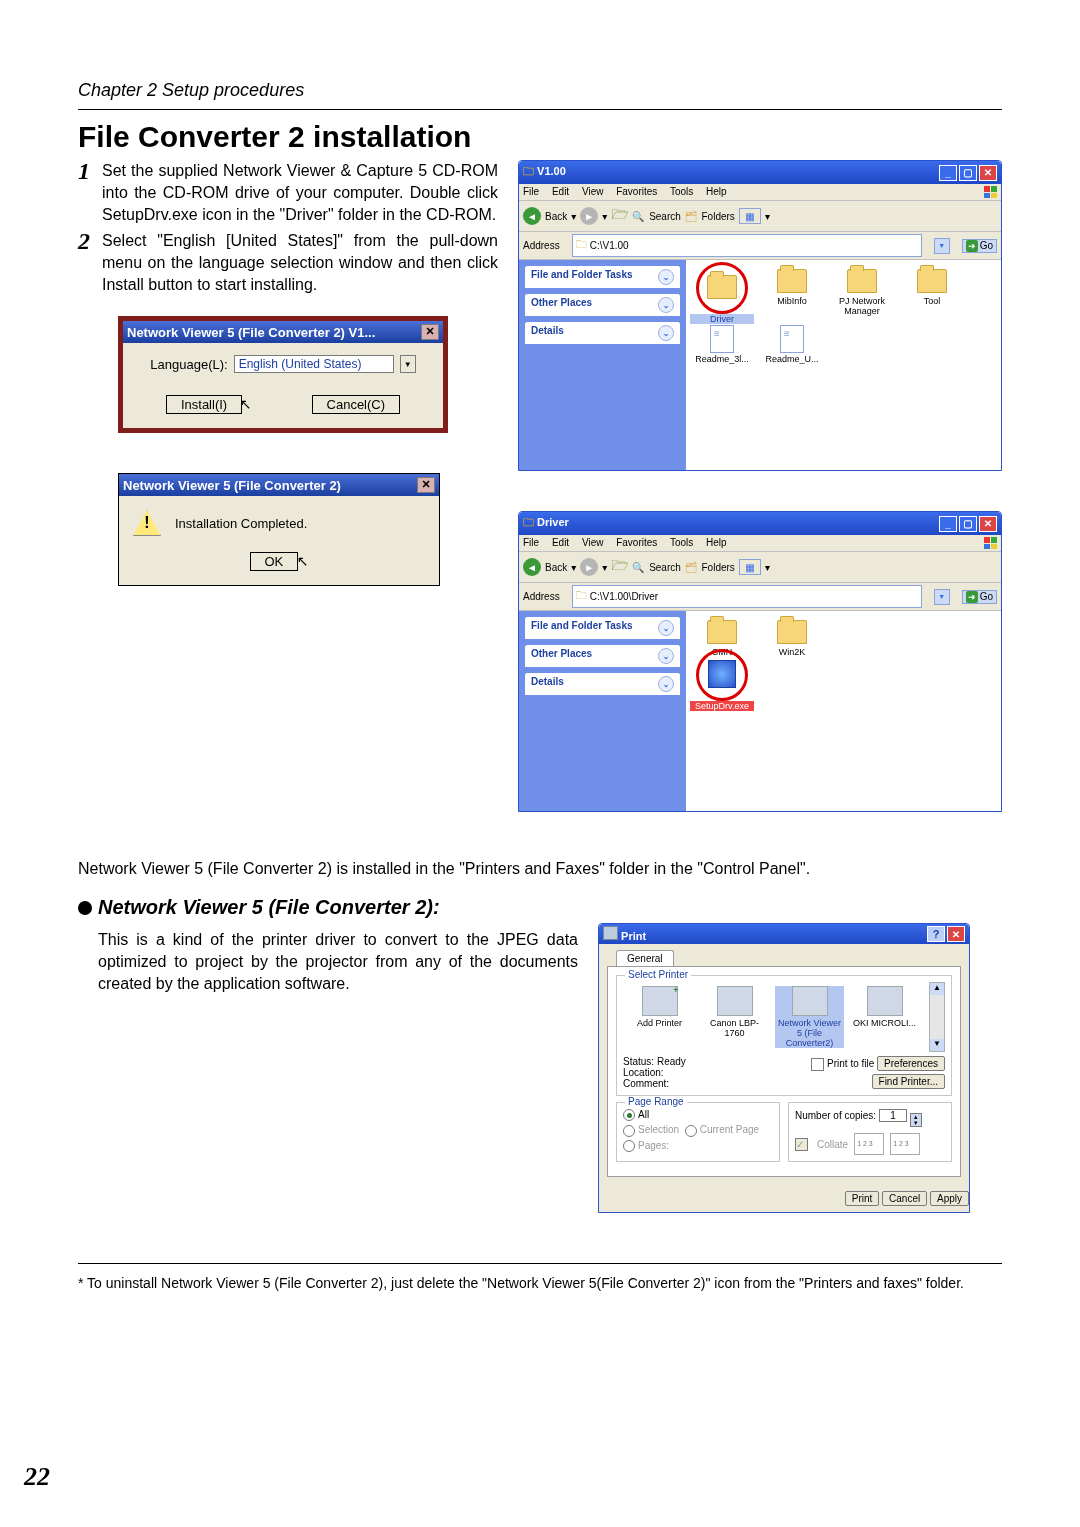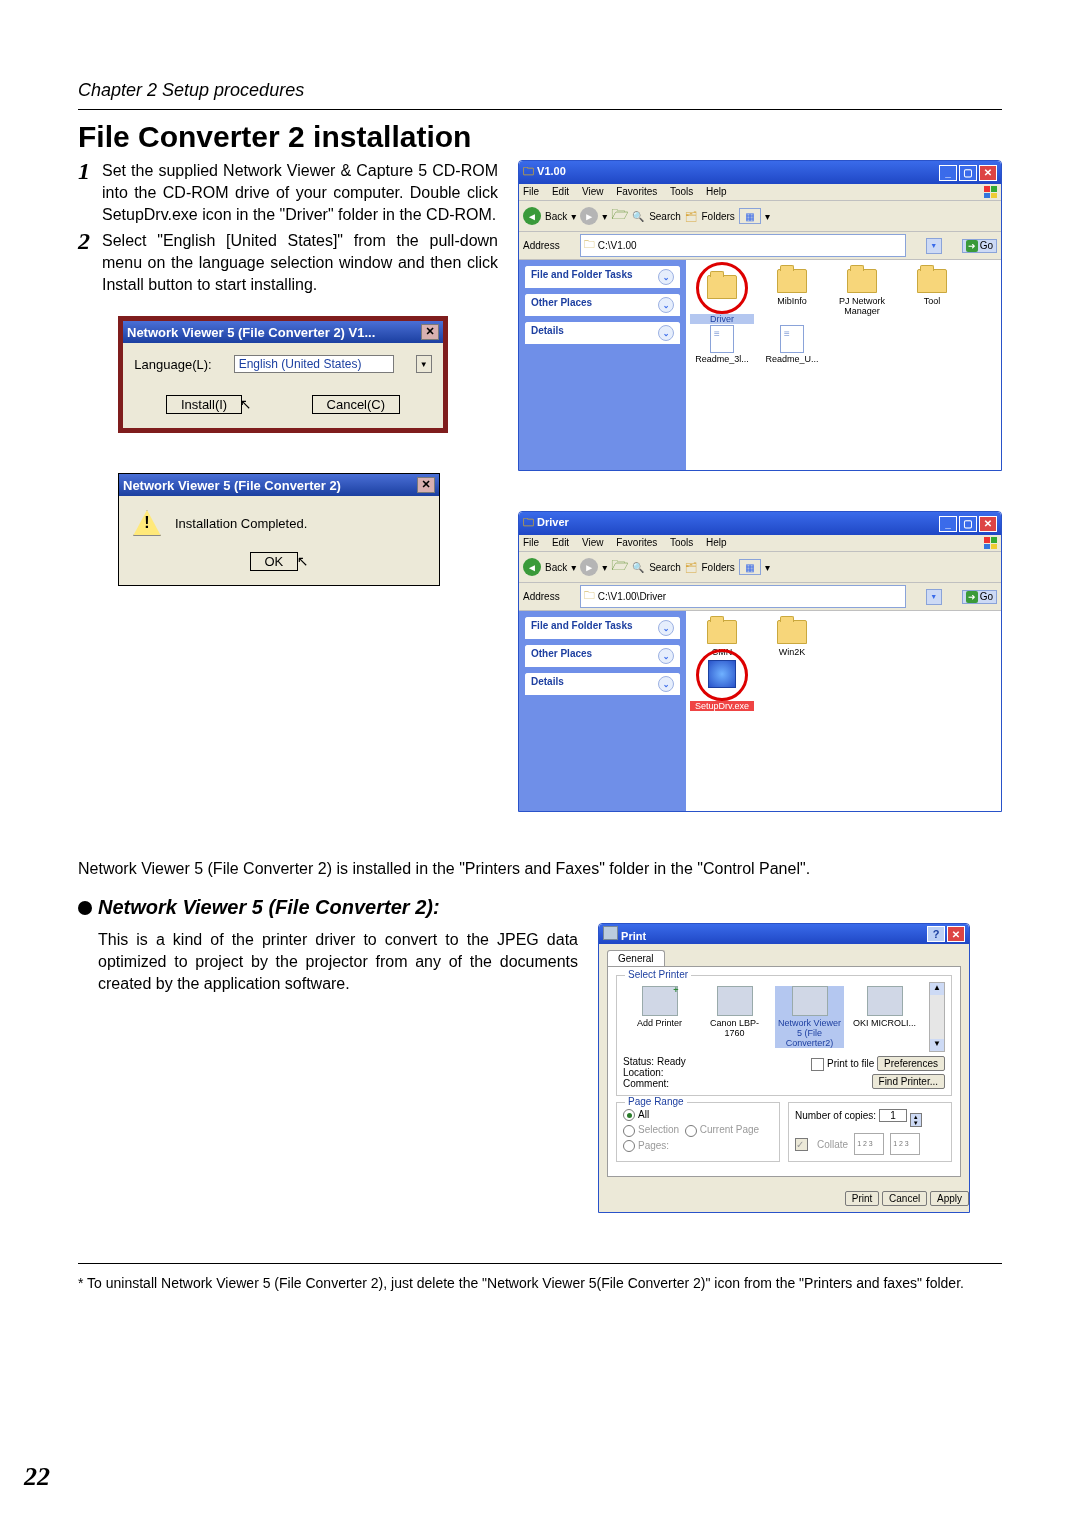--- a/index.html
+++ b/index.html
@@ -85,21 +85,21 @@
     text-align: center;
     font-size: 11px;
     font-weight: bold;
     color: #000;
     line-height: 12px;
   }
   .dlg-body {
     padding: 12px 10px;
     font-size: 13px;
   }
-  .lang-row { display: flex; align-items: center; gap: 22px; justify-content: center; }
+  .lang-row { display: flex; align-items: center; gap: 6px; justify-content: center; }
   .sel-box {
     background: #fff;
     border: 1px solid #7a7a7a;
     padding: 1px 4px;
     color: #1b3fa0;
     font-size: 12px;
     width: 150px;
     display: inline-block;
   }
   .dd-arrow {
@@ -185,21 +185,21 @@
   .circ-green { background:#3a9a3a; }
   .circ-grey { background:#b5b5b5; }
   .fold-up { color:#5a8c2a; font-size:14px; }
   .mag { color:#3a6bea; }
   .fld { color:#d8a740; }
   .view-ico {
     border:1px solid #8aa3d9; width:20px; height:14px;
     display:inline-flex; align-items:center; justify-content:center; color:#3a6bea;
   }
   .exp-addr {
-    background:#ece9d8; padding:2px 4px; font-size:10px; display:flex; align-items:center; gap:20px;
+    background:#ece9d8; padding:2px 4px; font-size:10px; display:flex; align-items:center; gap:12px;
     border-bottom:1px solid #c0c0c0;
   }
   .exp-addr .abox {
     flex:1; background:#fff; border:1px solid #8aa3d9; padding:1px 3px; display:flex; align-items:center; gap:3px;
   }
   .exp-addr .dd { border:1px solid #8aa3d9; width:14px; height:14px; background:#cddaf5;
     display:flex;align-items:center;justify-content:center; font-size:7px; color:#3a6bea;}
   .exp-addr .go {
     border:1px solid #8aa3d9; background:#cddaf5; padding:0 3px; display:flex; align-items:center; gap:2px;
   }
@@ -284,21 +284,21 @@
     background: linear-gradient(#3a6bea,#1f47c5); color:#fff; font-weight:bold;
     padding:2px 4px; display:flex; justify-content:space-between; align-items:center;
     border-radius:4px 4px 0 0;
     font-size:11px;
   }
   .pd-title .ctrls { display:flex; gap:2px; }
   .help-box {background:#bcd0f5;border:1px solid #fff;width:16px;height:14px;
     display:flex;align-items:center;justify-content:center;color:#1b3fa0;font-weight:bold;}
   .pd-body { background:#ece9d8; padding:6px 8px 8px 8px; }
   .tab { display:inline-block; background:#fff; border:1px solid #9c9c9c; border-bottom:none;
-    padding:2px 10px; font-size:10px; border-radius:3px 3px 0 0;}
+    padding:2px 10px; font-size:10px; border-radius:3px 3px 0 0;margin-left:9px;}
   .group {
     border:1px solid #c7c7c7; padding:6px; margin:0 0 6px 0; background:#fff0; position:relative;
   }
   .group.white { background:#fff; }
   .group-label {
     position:absolute; top:-7px; left:8px; background:#ece9d8; padding:0 3px;
     font-size:10px; color:#1d3fa0;
   }
   .group.white .group-label { background:#fff; }
   .printer-list {

